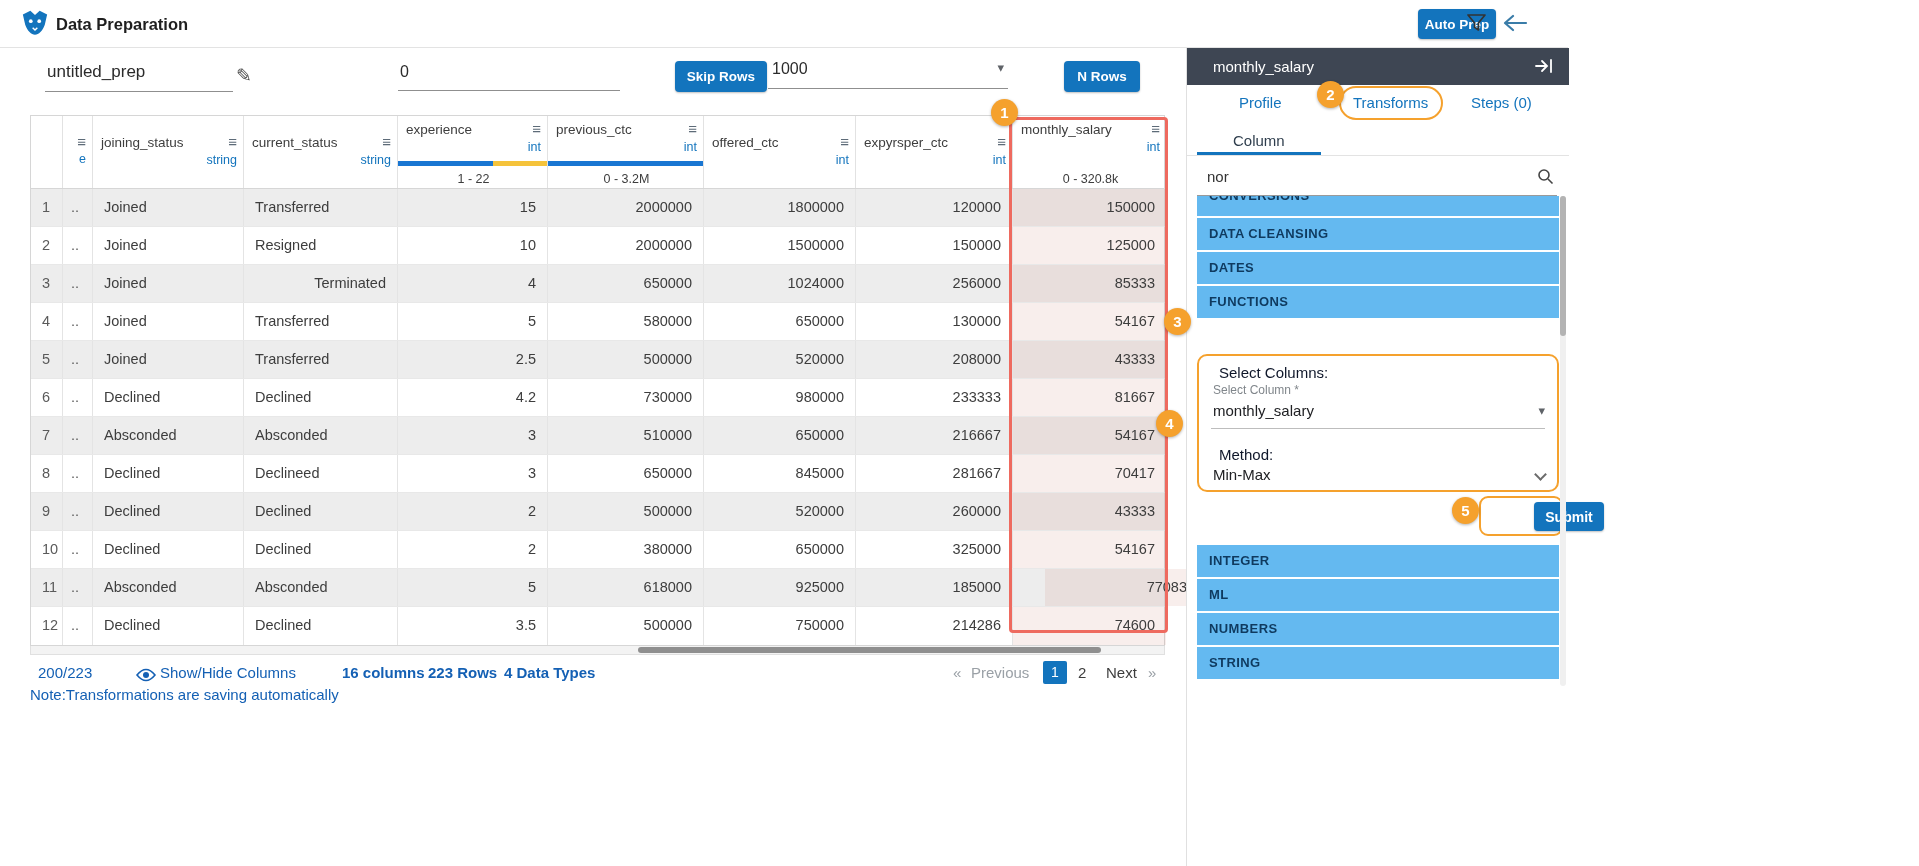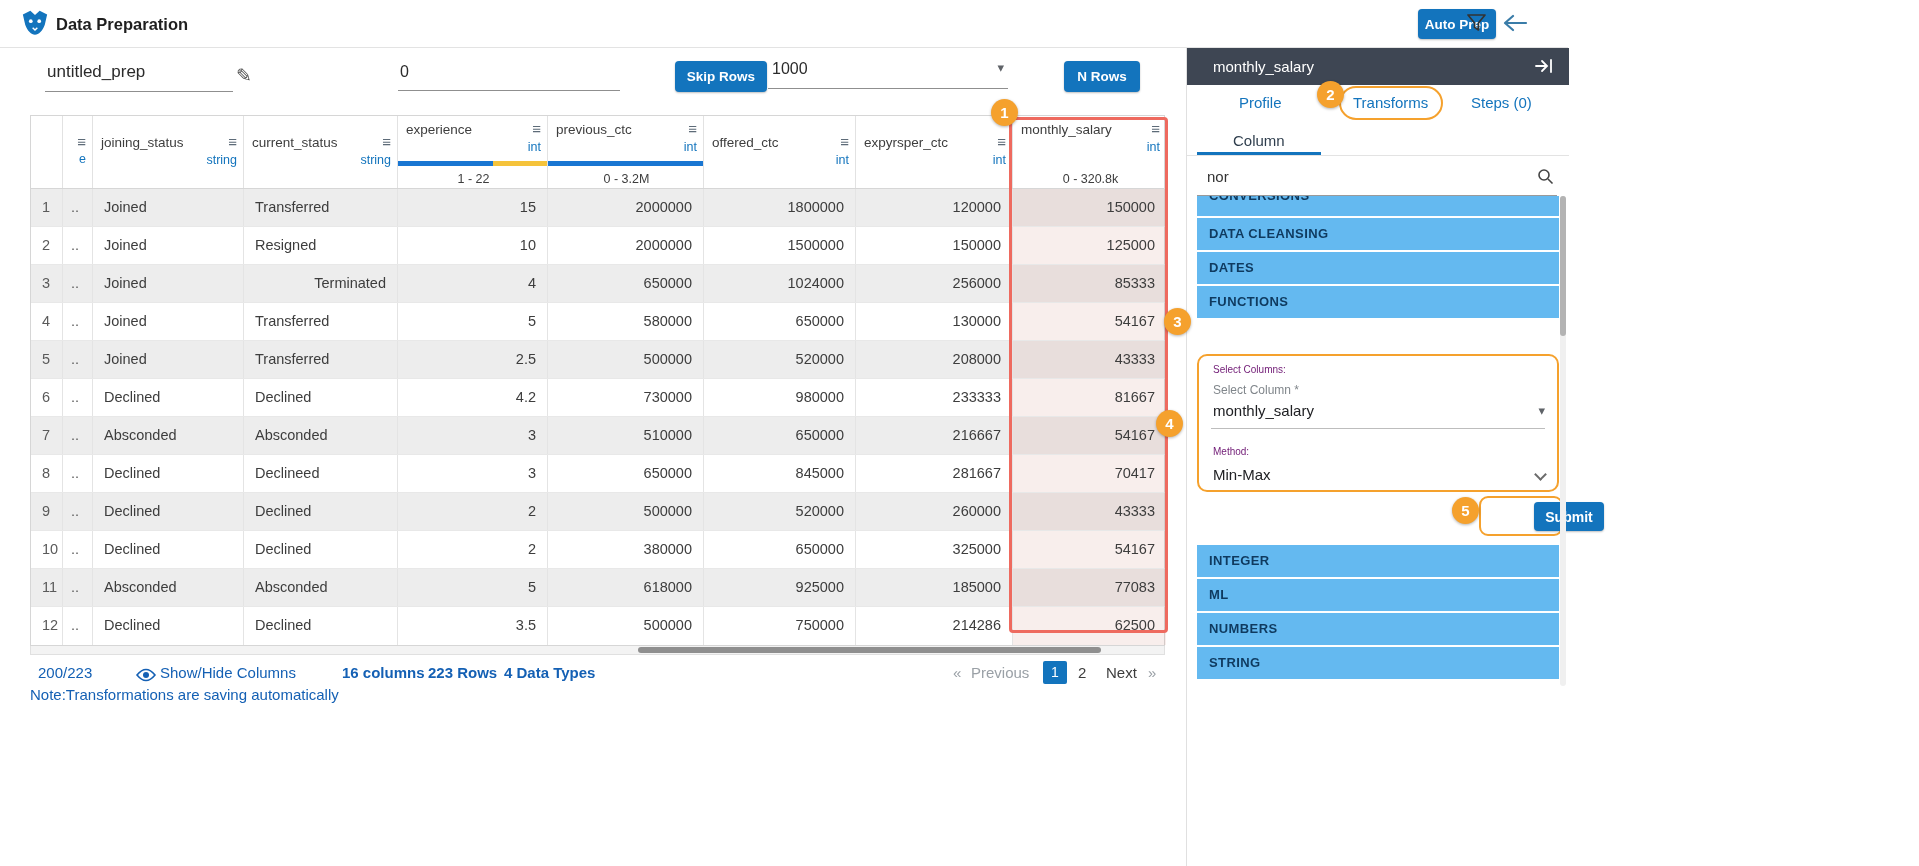--- a/index.html
+++ b/index.html
@@ -112,21 +112,21 @@
               display:flex; align-items:center; cursor:pointer; }
   .norm-outline { border:2px solid var(--badge,#f5a12d); border-radius:9px; padding:3px 12px 5px 12px;
                   font-size:15px; color:#333; margin-left:2px; }
   .chev { display:inline-block; width:9px; height:9px; border-right:2px solid #6b6b6b;
           border-bottom:2px solid #6b6b6b; }
   .chev.up { transform:rotate(-135deg); }
   .chev.down { transform:rotate(45deg); }
   .norm-chev { position:absolute; right:16px; top:14px; }
   .norm-form { position:absolute; left:10px; top:306px; width:362px; height:138px;
                border:2px solid var(--badge,#f5a12d); border-radius:10px; background:#fff; }
-  .flbl1 { position:absolute; left:14px; top:8px; font-size:10px; color:#701a75; }
+  .flbl1 { position:absolute; left:20px; top:8px; font-size:15px; color:#0f172a; }
   .flbl2 { position:absolute; left:14px; top:27px; font-size:12px; color:#80868b; }
   .fsel { position:absolute; left:14px; right:12px; top:46px; display:flex;
           justify-content:space-between; align-items:center; font-size:15px; color:#202124; cursor:pointer; }
   .fsep { position:absolute; left:12px; right:12px; top:72px; height:1px; background:#bdbdbd; }
   .fmethod-lbl { top:90px; }
   .fmethod { top:110px; }
   .submit-outline { position:absolute; left:292px; top:448px; width:84px; height:40px;
                     border:2px solid var(--badge,#f5a12d); border-radius:9px; pointer-events:none; }
   .submit-btn { position:absolute; left:299px; top:454px; width:70px; height:29px;
                 font-size:14px; }
@@ -361,32 +361,32 @@
         </div>
         <div class="tr odd">
           <div class="td rownum" style="width: 32px;">11</div>
           <div class="td dots" style="width: 30px;">..</div>
           <div class="td" style="width: 151px; text-align: left;">Absconded</div>
           <div class="td" style="width: 154px; text-align: left;">Absconded</div>
           <div class="td" style="width: 150px; text-align: right;">5</div>
           <div class="td" style="width: 156px; text-align: right;">618000</div>
           <div class="td" style="width: 152px; text-align: right;">925000</div>
           <div class="td" style="width: 157px; text-align: right;">185000</div>
-          <div class="td hl" style="width: 153px; text-align: right;">77083</div>
+          <div class="td hl" style="width: 153px; text-align: right; margin-left: 32px;">77083</div>
         </div>
         <div class="tr">
           <div class="td rownum" style="width: 32px;">12</div>
           <div class="td dots" style="width: 30px;">..</div>
           <div class="td" style="width: 151px; text-align: left;">Declined</div>
           <div class="td" style="width: 154px; text-align: left;">Declined</div>
           <div class="td" style="width: 150px; text-align: right;">3.5</div>
           <div class="td" style="width: 156px; text-align: right;">500000</div>
           <div class="td" style="width: 152px; text-align: right;">750000</div>
           <div class="td" style="width: 157px; text-align: right;">214286</div>
-          <div class="td hl" style="width: 153px; text-align: right;">62500</div>
+          <div class="td hl" style="width: 153px; text-align: right;">74600</div>
         </div>
       </div>
     <div class="hscroll">
       <div class="hthumb"></div>
     </div>
   </section>
   <div class="col-highlight"></div>
 
   <div class="f-item f-count">200/223</div>
   <span class="f-item f-eye">

